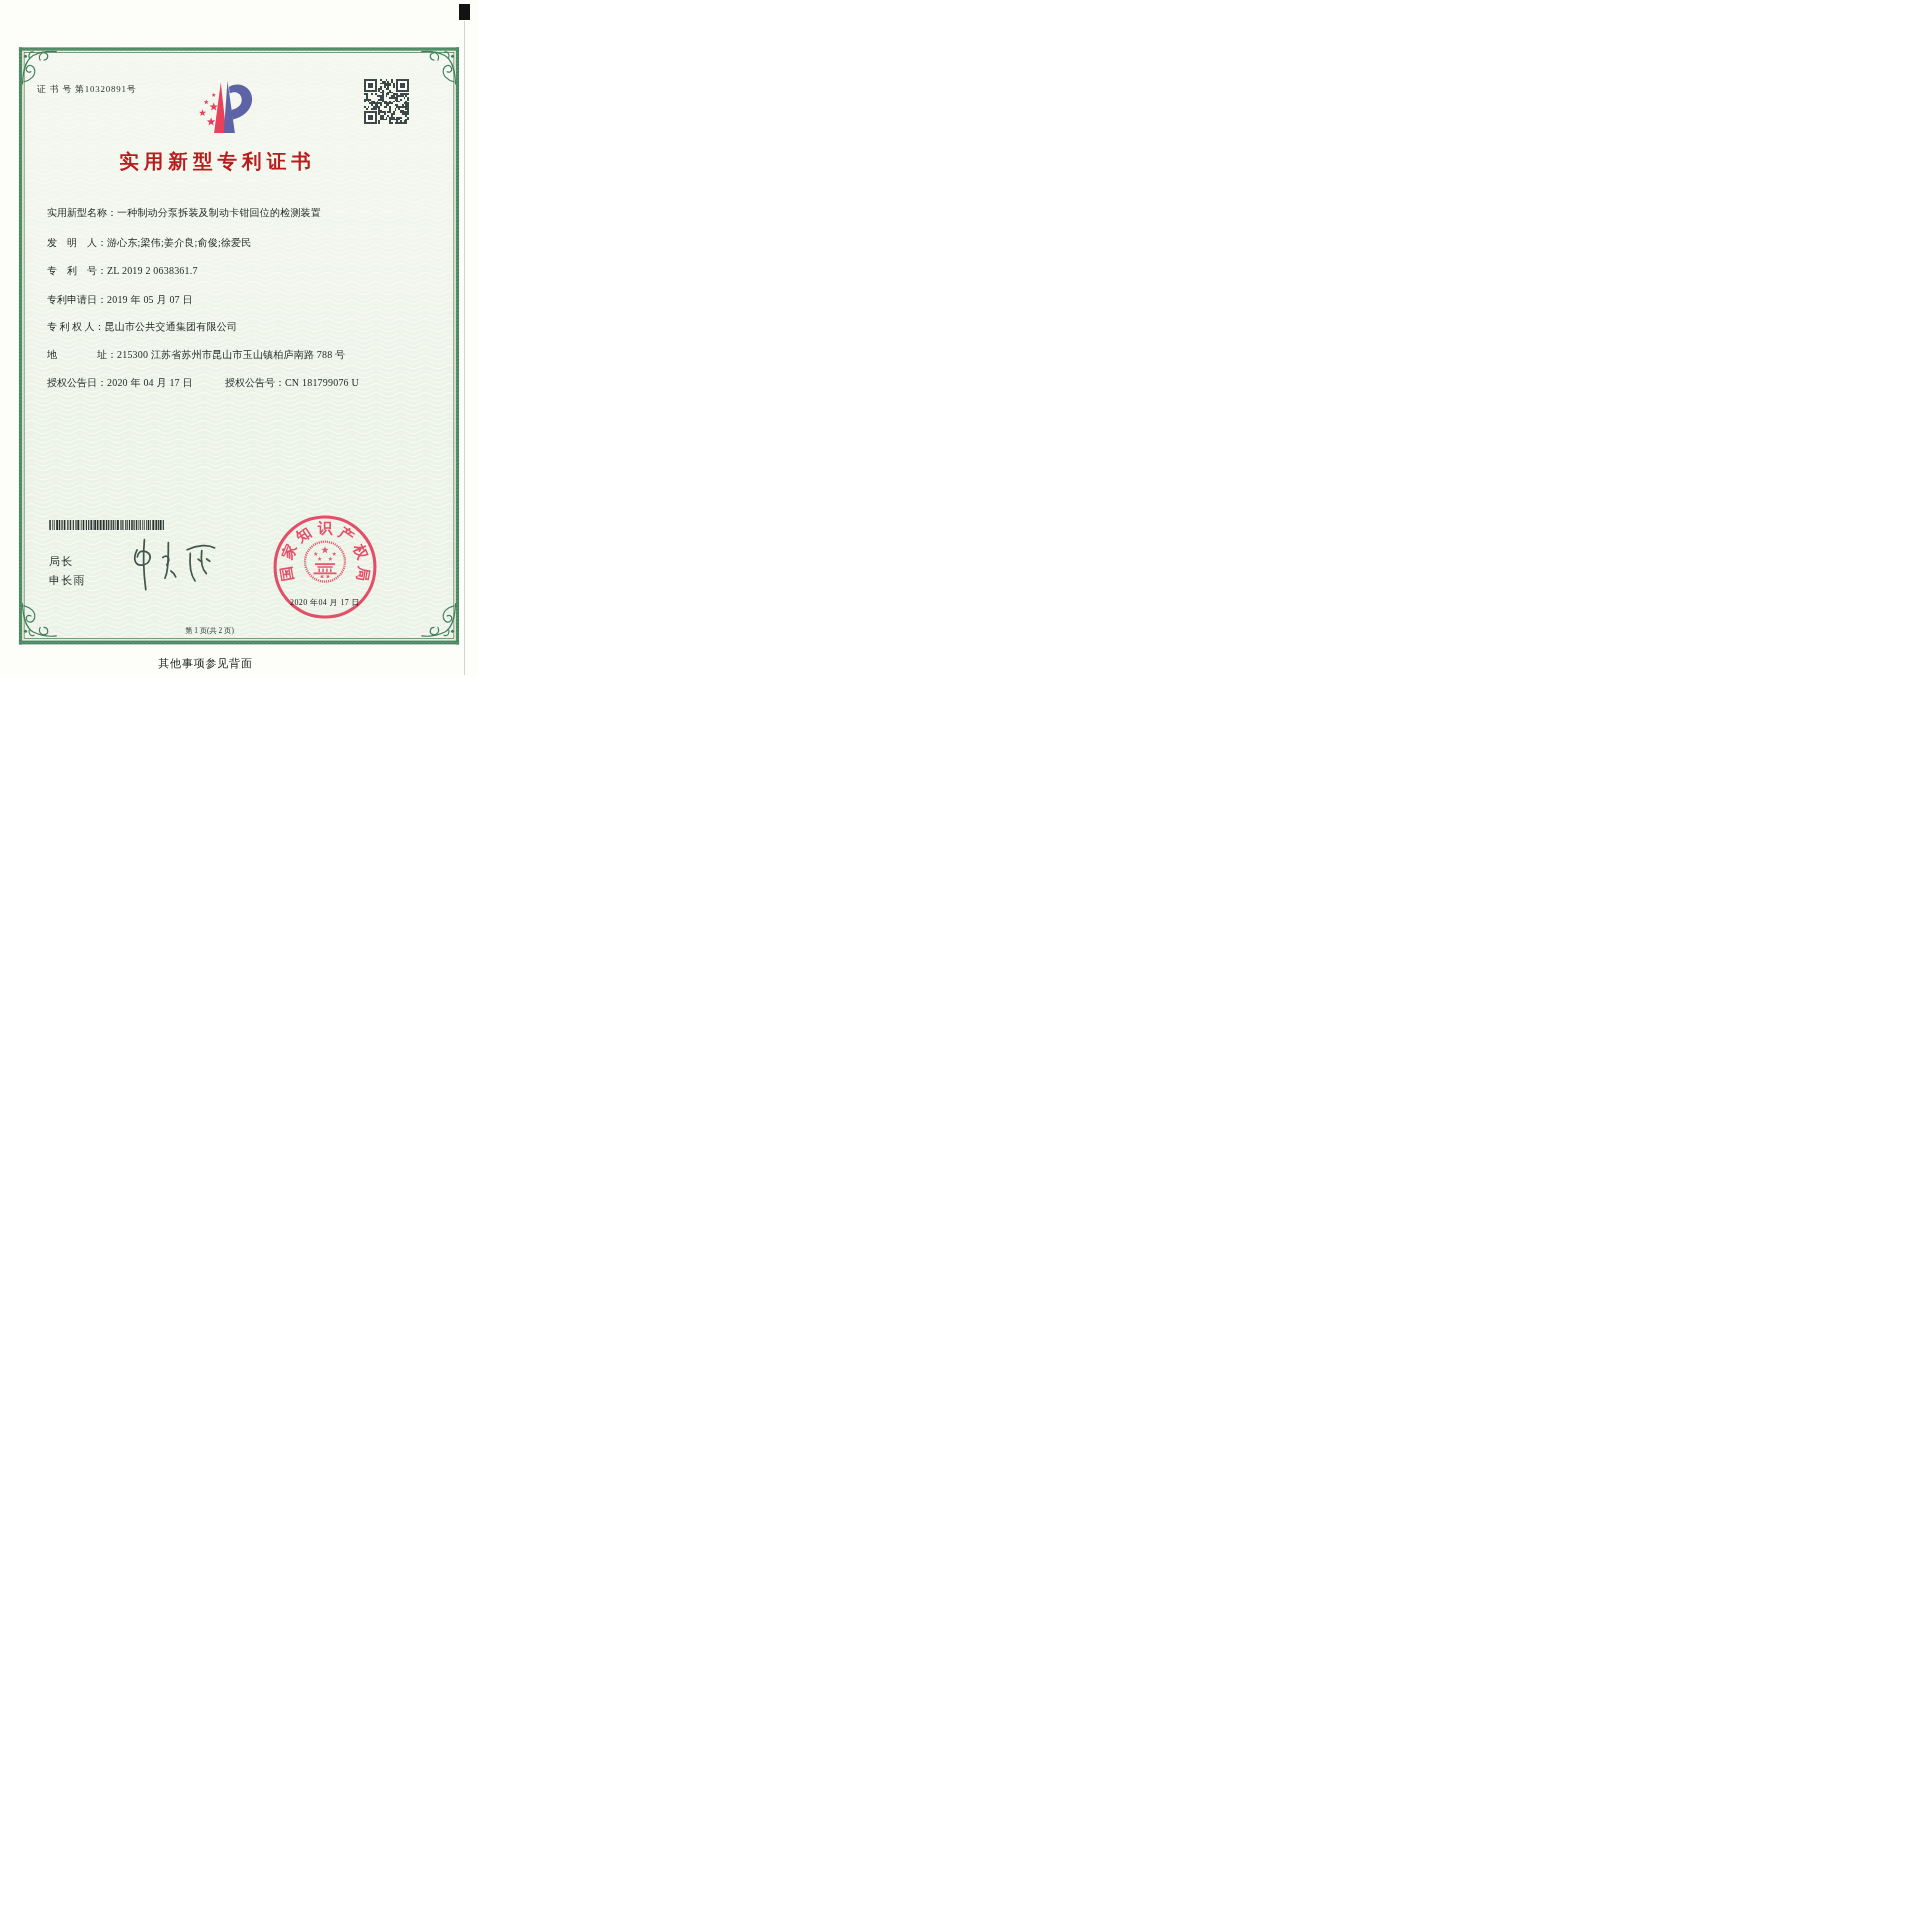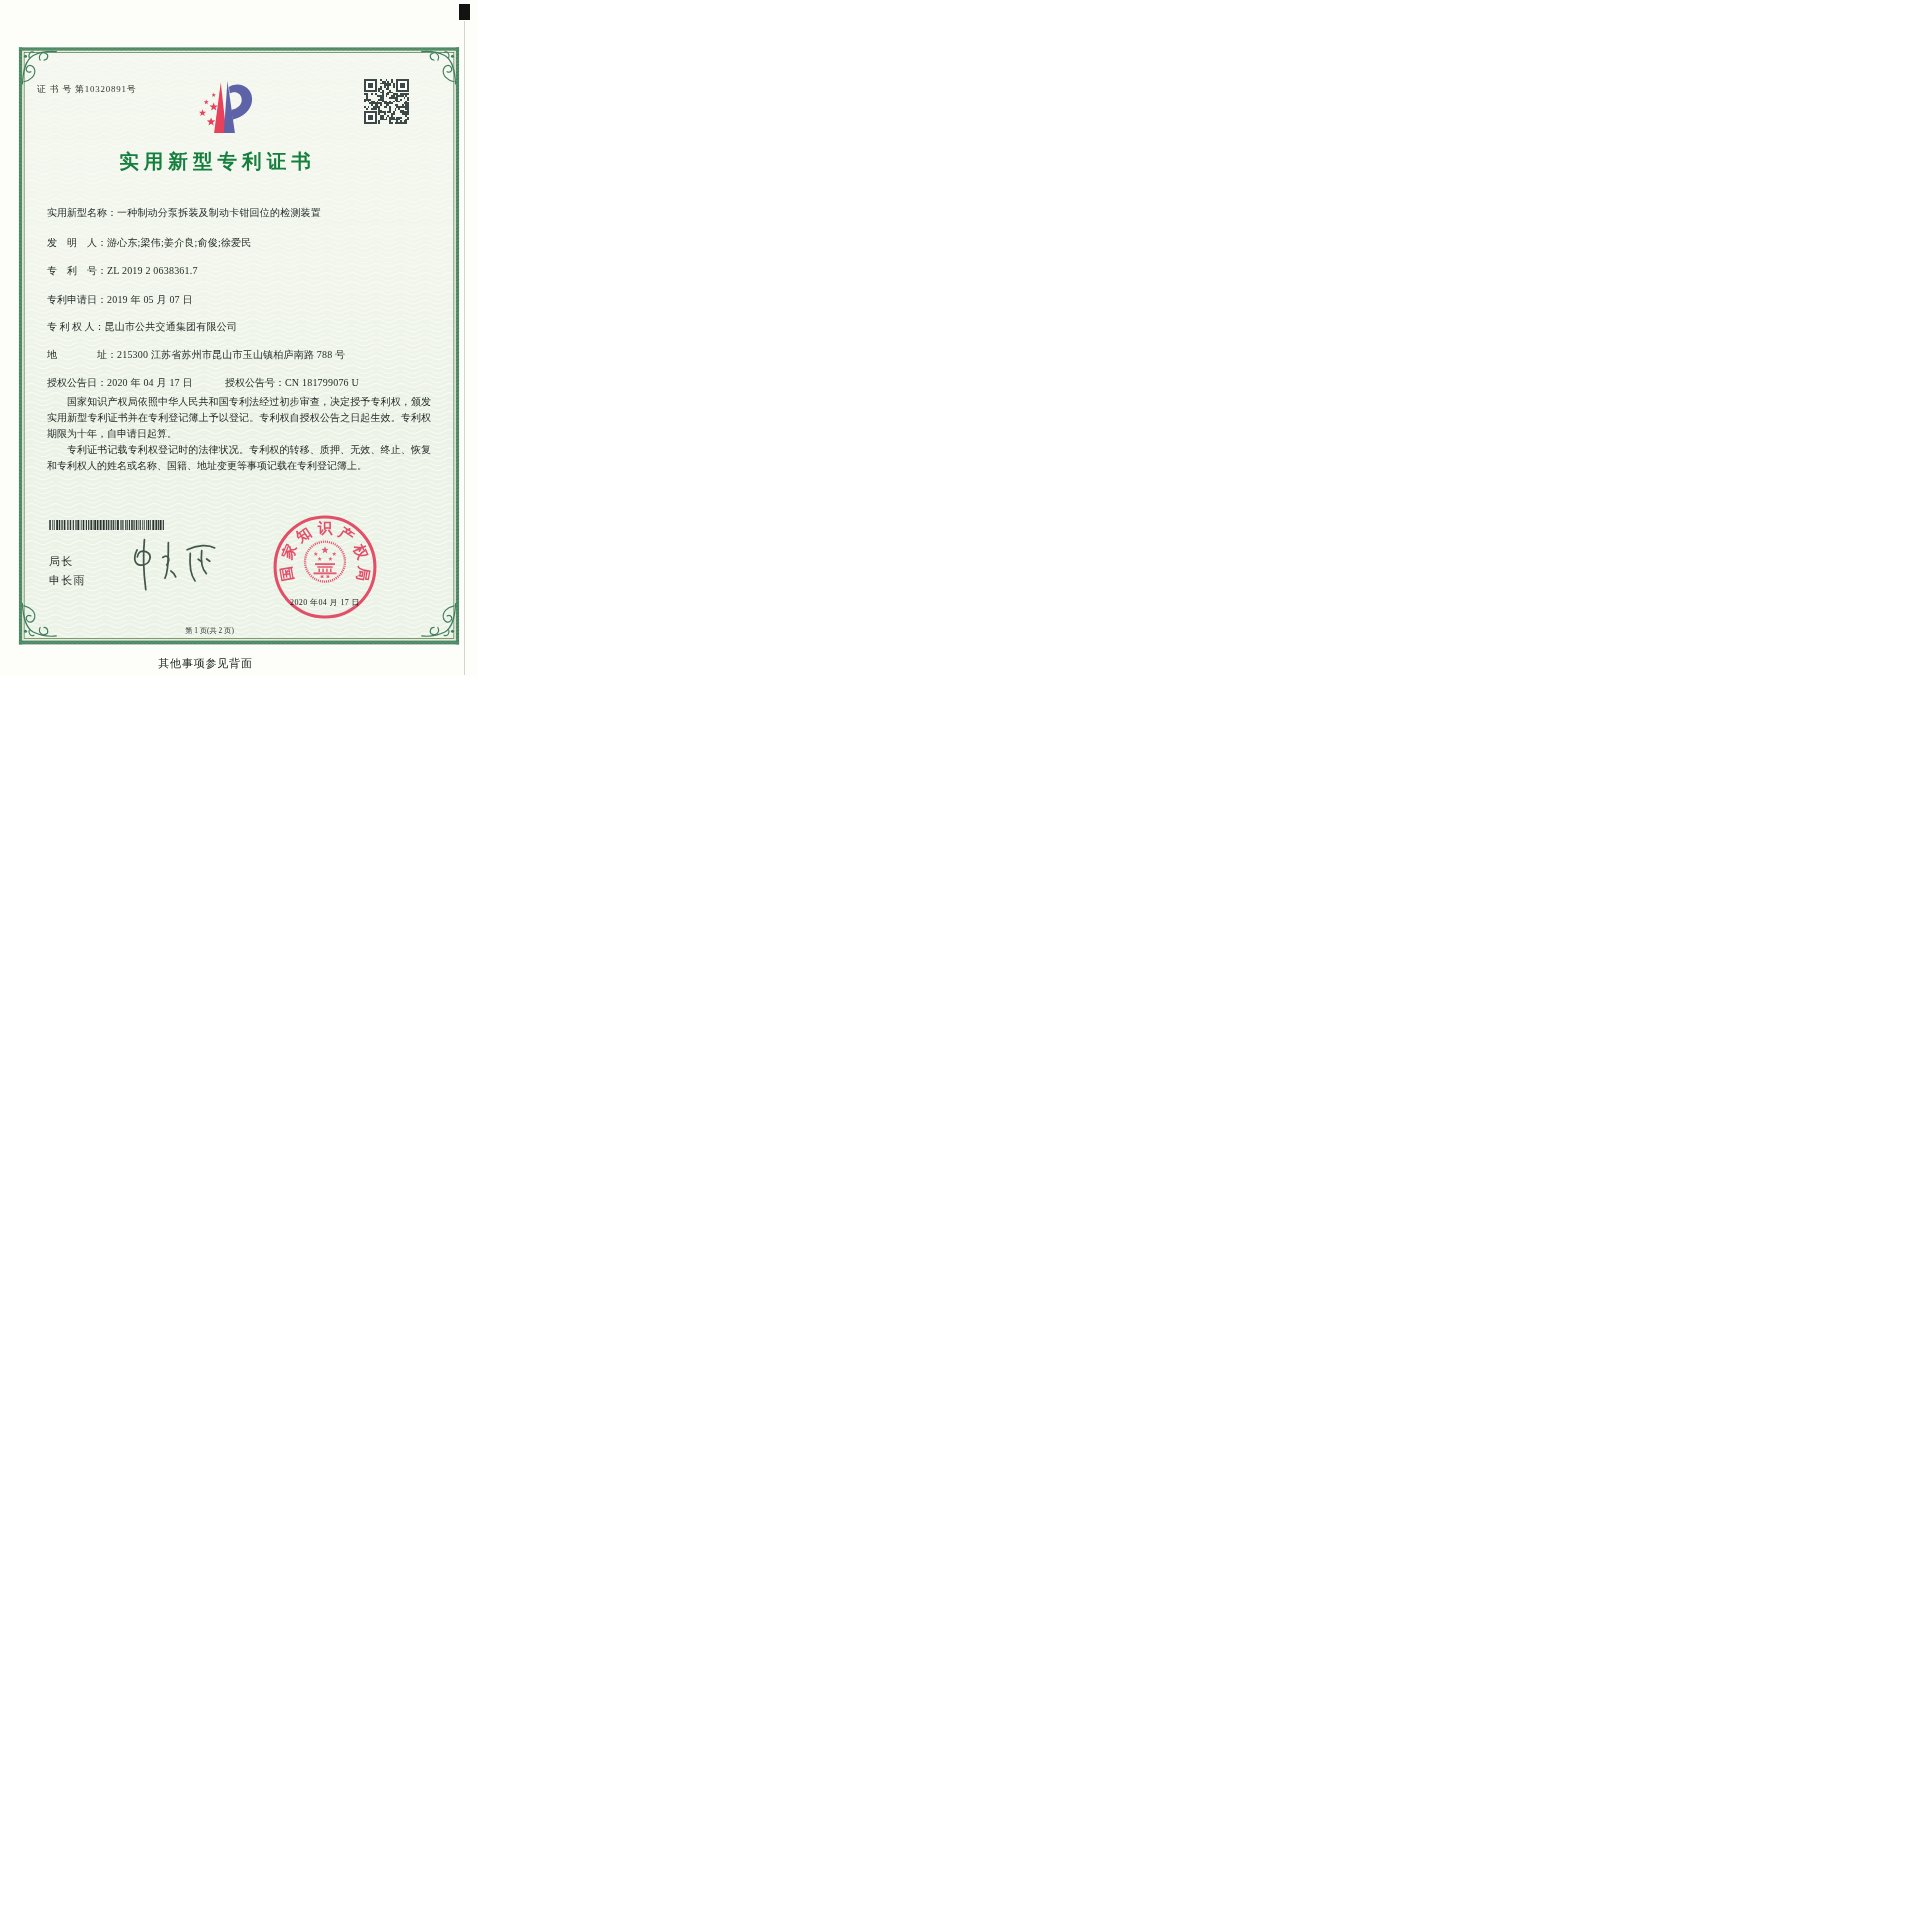--- a/index.html
+++ b/index.html
@@ -4,21 +4,21 @@
 <style>
   html,body{margin:0;padding:0;background:#ffffff;}
   .page{position:relative;width:478px;height:676px;background:#fdfdfa;overflow:hidden;
         font-family:"Liberation Serif","DejaVu Serif",serif;color:#1e2823;}
   .abs{position:absolute;}
   svg{display:block;}
   .black-tab{position:absolute;left:459px;top:4.2px;width:10.8px;height:15.4px;background:#131313;}
   .edge-shadow{position:absolute;left:464px;top:21px;width:0.8px;height:654px;background:#c7c9c6;opacity:.8;}
   .cert-no{left:37px;top:83px;font-size:8.9px;letter-spacing:0.8px;color:#2c3631;}
   .title{left:0;width:435px;top:148px;text-align:center;font-size:19.6px;font-weight:700;
-         letter-spacing:5px;color:#15803d;}
+         letter-spacing:5px;color:#b91c1c;}
   .row{left:47px;width:389px;font-size:10px;color:#232d27;white-space:nowrap;}
   .row .lbl{display:inline-block;min-width:54px;}
   .row .val{letter-spacing:0.2px;}
   .row2-pair{position:absolute;left:178px;top:0;white-space:nowrap;}
   .paras{left:47px;top:394px;width:384px;font-size:10px;line-height:16px;text-align:justify;color:#222c26;}
   .paras p{margin:0;text-indent:2em;}
   .signer{left:49px;font-size:11px;color:#252f29;letter-spacing:1.2px;}
   .seal-date{left:272px;top:597px;width:106px;text-align:center;font-size:8px;color:#1d1d1d;letter-spacing:0.4px;z-index:6;}
   .page-footer{left:167px;top:626px;width:85px;text-align:center;font-size:7.3px;color:#27312b;}
   .back-note{left:0;top:656px;width:411px;text-align:center;font-size:11px;letter-spacing:0.8px;color:#161f1a;}
@@ -344,24 +344,20 @@
   <div class="abs row z2" style="top:348px">
     <span class="lbl">地　　　　址：</span><span class="val">215300 江苏省苏州市昆山市玉山镇柏庐南路 788 号</span>
   </div>
   <div class="abs row z2" style="top:376px">
     <span class="lbl">授权公告日：</span><span class="val">2020 年 04 月 17 日</span>
     <span class="row2-pair">
       <span>授权公告号：</span><span class="val">CN 181799076 U</span>
     </span>
   </div>
 
-  <div class="abs paras z2">
-    <p>国家知识产权局依照中华人民共和国专利法经过初步审查，决定授予专利权，颁发实用新型专利证书并在专利登记簿上予以登记。专利权自授权公告之日起生效。专利权期限为十年，自申请日起算。</p>
-    <p>专利证书记载专利权登记时的法律状况。专利权的转移、质押、无效、终止、恢复和专利权人的姓名或名称、国籍、地址变更等事项记载在专利登记簿上。</p>
-  </div>
 
   <svg class="abs z2" id="barcode" style="left:49px;top:520px;" width="119" height="10" viewBox="0 0 308 26">
       <rect x="0" y="0" width="4" height="26" fill="#29332e"></rect>
       <rect x="8" y="0" width="2" height="26" fill="#29332e"></rect>
       <rect x="12" y="0" width="2" height="26" fill="#29332e"></rect>
       <rect x="18" y="0" width="5" height="26" fill="#29332e"></rect>
       <rect x="25" y="0" width="3" height="26" fill="#29332e"></rect>
       <rect x="30" y="0" width="2" height="26" fill="#29332e"></rect>
       <rect x="34" y="0" width="2" height="26" fill="#29332e"></rect>
       <rect x="38" y="0" width="4" height="26" fill="#29332e"></rect>

